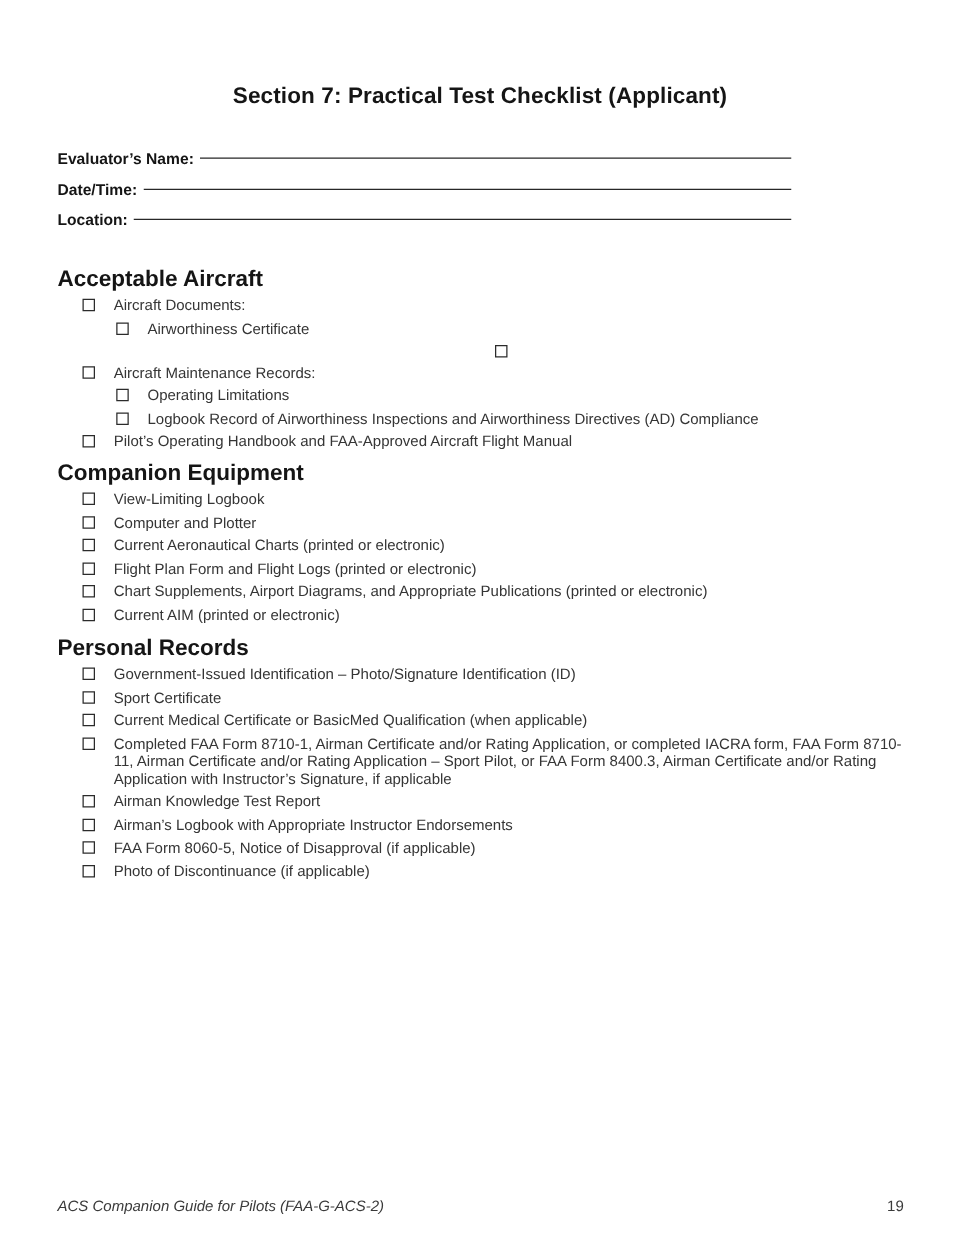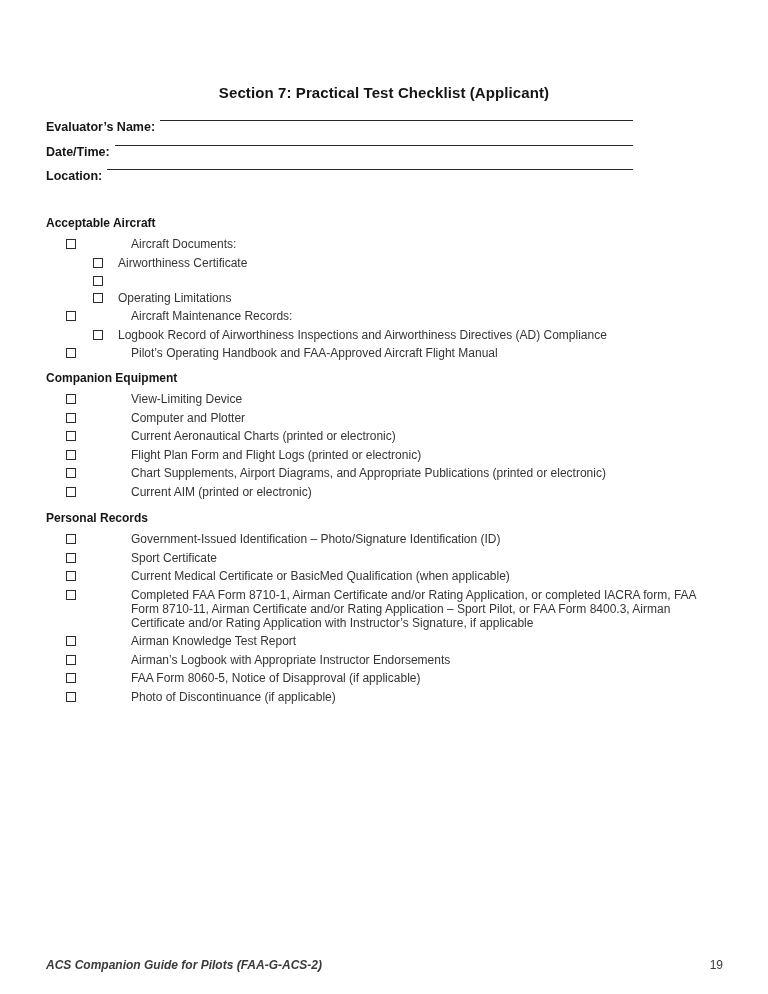--- a/index.html
+++ b/index.html
@@ -11,39 +11,39 @@
   .page {
     position: relative;
     width: 768px;
     height: 994px;
     background: #ffffff;
     font-family: "Liberation Sans", sans-serif;
     overflow: hidden;
   }
   .doc-title {
     position: absolute;
-    top: 84px;
+    top: 66px;
     left: 0;
     right: 0;
     text-align: center;
-    font-size: 15px;
+    font-size: 18px;
     font-weight: bold;
     color: #151515;
     letter-spacing: 0.1px;
   }
   
   .fields {
     position: absolute;
     top: 120px;
     left: 46px;
     width: 587px; 
   }
   .frow {
     display: flex;
-    align-items: flex-start;
+    align-items: center;
     height: 14px;
     margin-bottom: 10.5px;
   }
   .flabel {
     font-weight: bold;
     font-size: 12.5px;
     line-height: 14px;
     color: #151515;
     white-space: nowrap;
     padding-right: 5px;
@@ -57,41 +57,41 @@
   
   .section {
     position: absolute;
     left: 46px;
     width: 677px; 
   }
   .sec-0 { top: 216px; }
   .sec-1 { top: 371px; }
   .sec-2 { top: 511px; }
   .shead {
-    font-size: 12px;
+    font-size: 18px;
     font-weight: bold;
     line-height: 14px;
     color: #151515;
     margin: 0 0 7px 0;
   }
   ul.items {
     list-style: none;
     margin: 0;
     padding: 0;
   }
   li.item {
     display: flex;
     align-items: flex-start;
     font-size: 12px;
     line-height: 14px;
     color: #353535;
     margin-bottom: 4.5px;
   }
-  li.lvl1 { padding-left: 20px; gap: 40px; }
-  li.lvl2 { padding-left: 47px; }
+  li.lvl1 { padding-left: 20px; }
+  li.lvl2 { padding-left: 47px; justify-content: center; }
   .cb {
     flex: 0 0 auto;
     width: 8px;
     height: 8px;
     border: 1.4px solid #2b2b2b;
     background: #ffffff;
     margin-top: 2px;
     margin-right: 15px;
   }
   .itxt { flex: 1 1 auto; }
@@ -101,21 +101,21 @@
     top: 958px;
     left: 46px;
     right: 45px;
     display: flex;
     justify-content: space-between;
     align-items: baseline;
     font-size: 12px;
     line-height: 14px;
     color: #3a3a3a;
   }
-  .footer-doc { font-style: italic; font-weight: bold; }
+  .footer-doc { font-style: italic; }
 </style>
 </head>
 <body>
 
 <div class="page">
 
   <div class="doc-title">Section 7: Practical Test Checklist (Applicant)</div>
 
   <div class="fields">
     <div class="frow">
@@ -139,45 +139,45 @@
         <span class="cb"></span>
         <span class="itxt">Aircraft Documents:</span>
       </li>
       <li class="item lvl2">
         <span class="cb"></span>
         <span class="itxt">Airworthiness Certificate</span>
       </li>
       <li class="item lvl2">
         <span class="cb"></span>
       </li>
+      <li class="item lvl1">
+        <span class="cb"></span>
+        <span class="itxt">Aircraft Maintenance Records:</span>
+      </li>
       <li class="item lvl2">
         <span class="cb"></span>
         <span class="itxt">Operating Limitations</span>
-      </li>
-      <li class="item lvl1">
-        <span class="cb"></span>
-        <span class="itxt">Aircraft Maintenance Records:</span>
       </li>
       <li class="item lvl2">
         <span class="cb"></span>
         <span class="itxt">Logbook Record of Airworthiness Inspections and Airworthiness Directives (AD) Compliance</span>
       </li>
       <li class="item lvl1">
         <span class="cb"></span>
         <span class="itxt">Pilot’s Operating Handbook and FAA-Approved Aircraft Flight Manual</span>
       </li>
     </ul>
   </div>
 
   <div class="section sec-1">
     <h2 class="shead">Companion Equipment</h2>
     <ul class="items">
       <li class="item lvl1">
         <span class="cb"></span>
-        <span class="itxt">View-Limiting Device</span>
+        <span class="itxt">View-Limiting Logbook</span>
       </li>
       <li class="item lvl1">
         <span class="cb"></span>
         <span class="itxt">Computer and Plotter</span>
       </li>
       <li class="item lvl1">
         <span class="cb"></span>
         <span class="itxt">Current Aeronautical Charts (printed or electronic)</span>
       </li>
       <li class="item lvl1">

